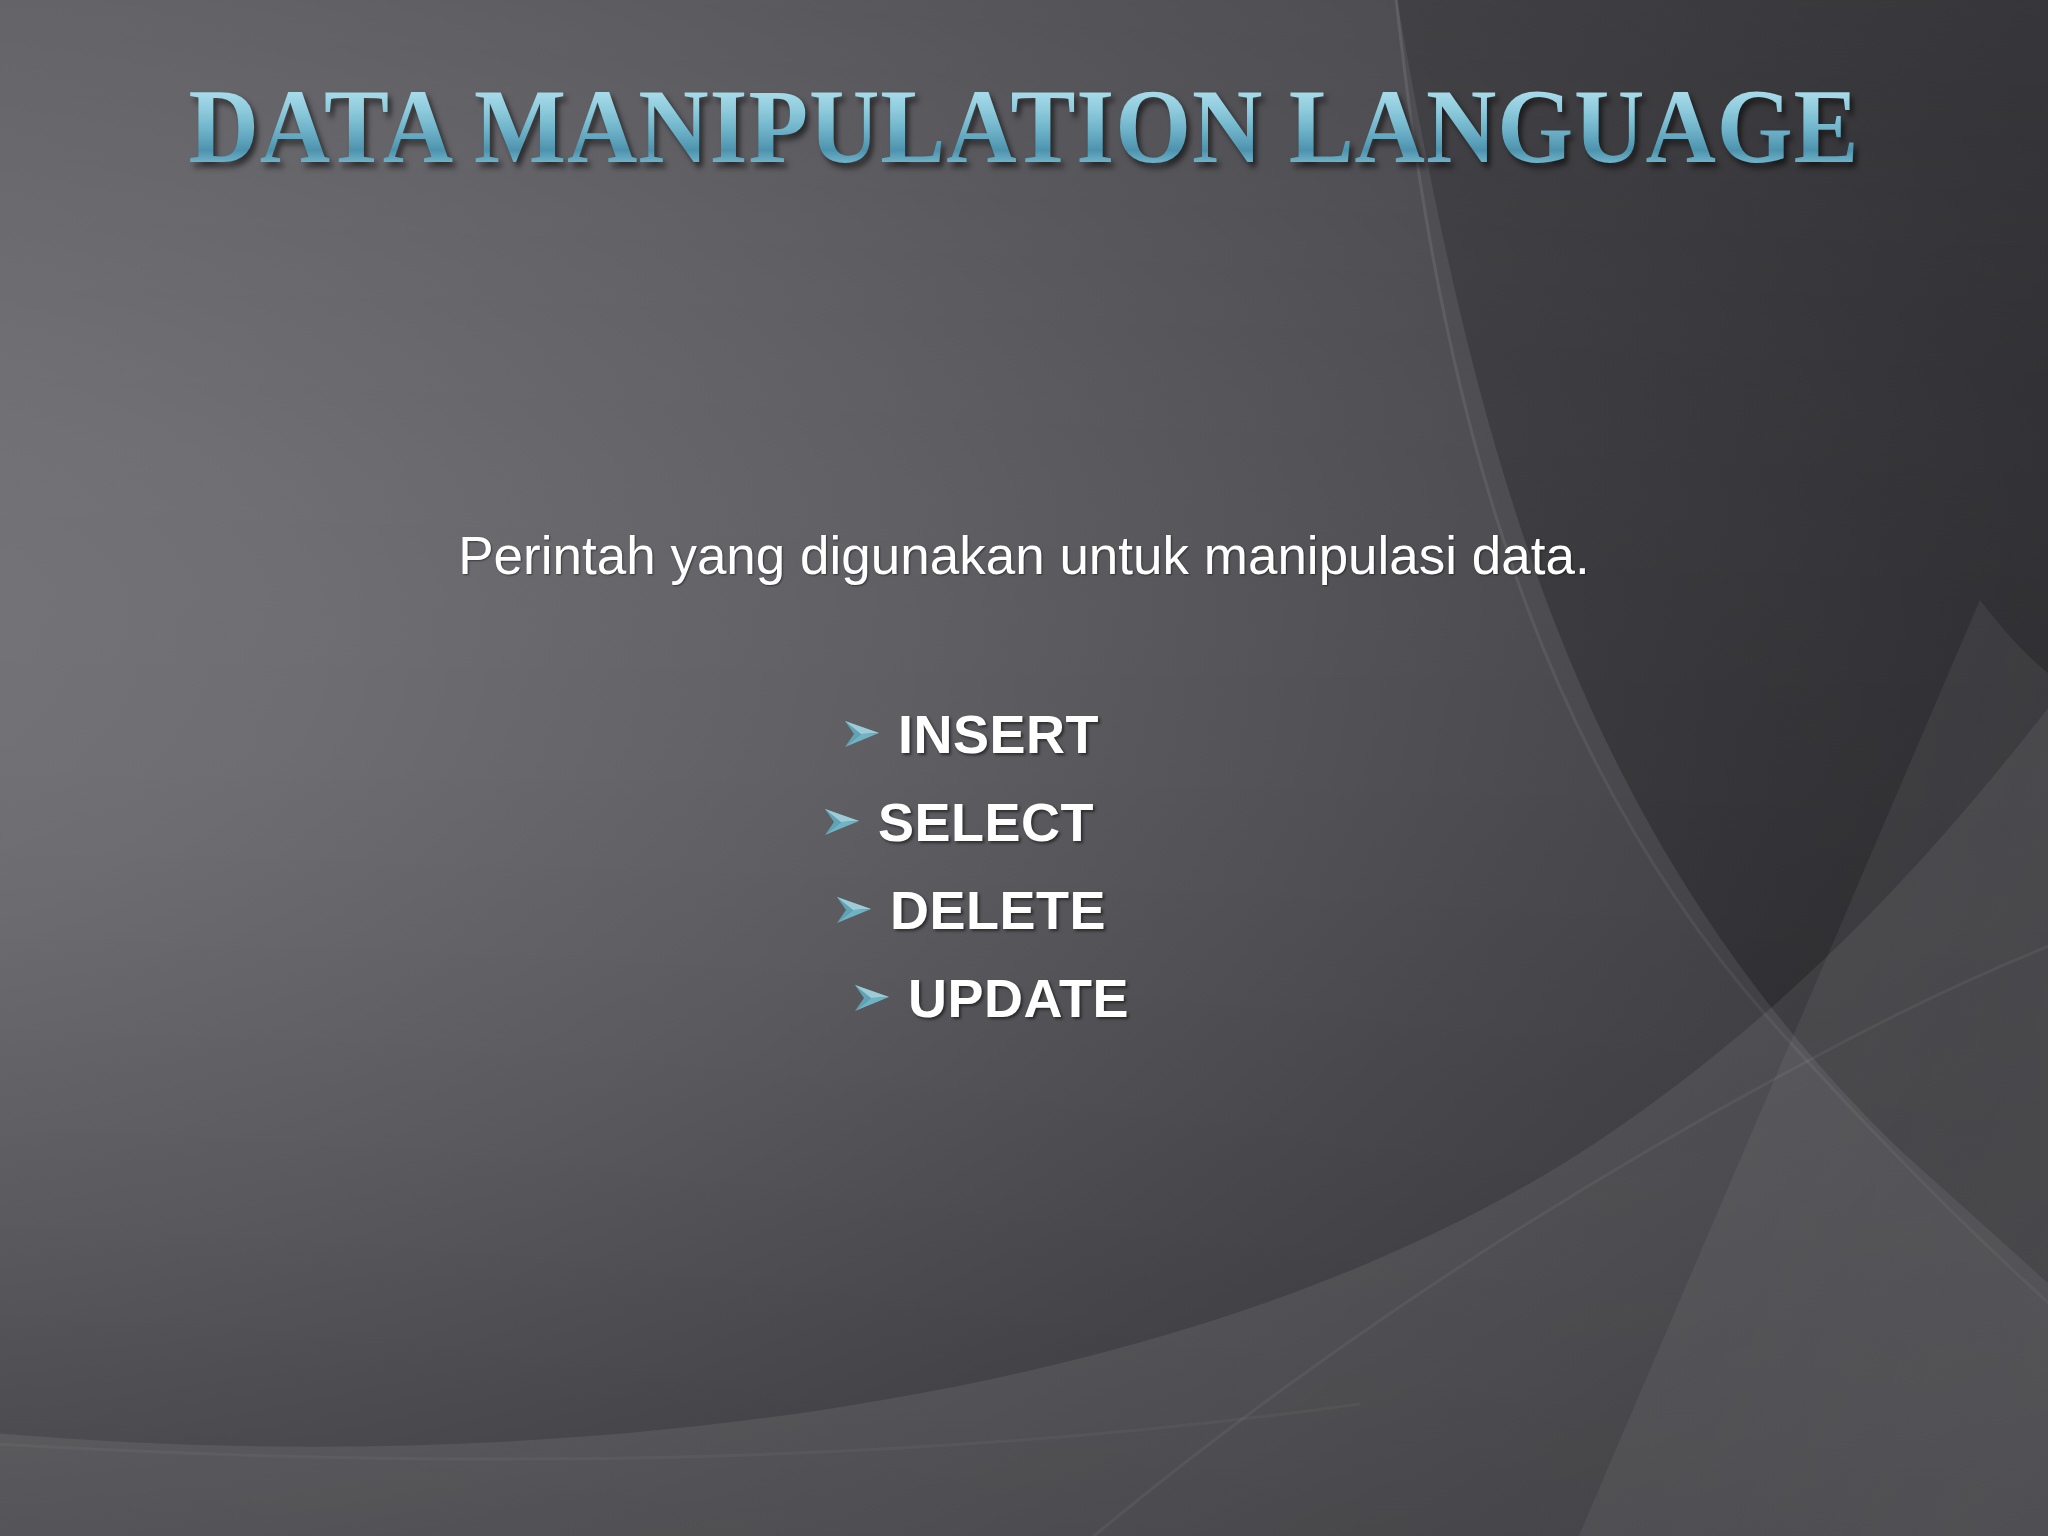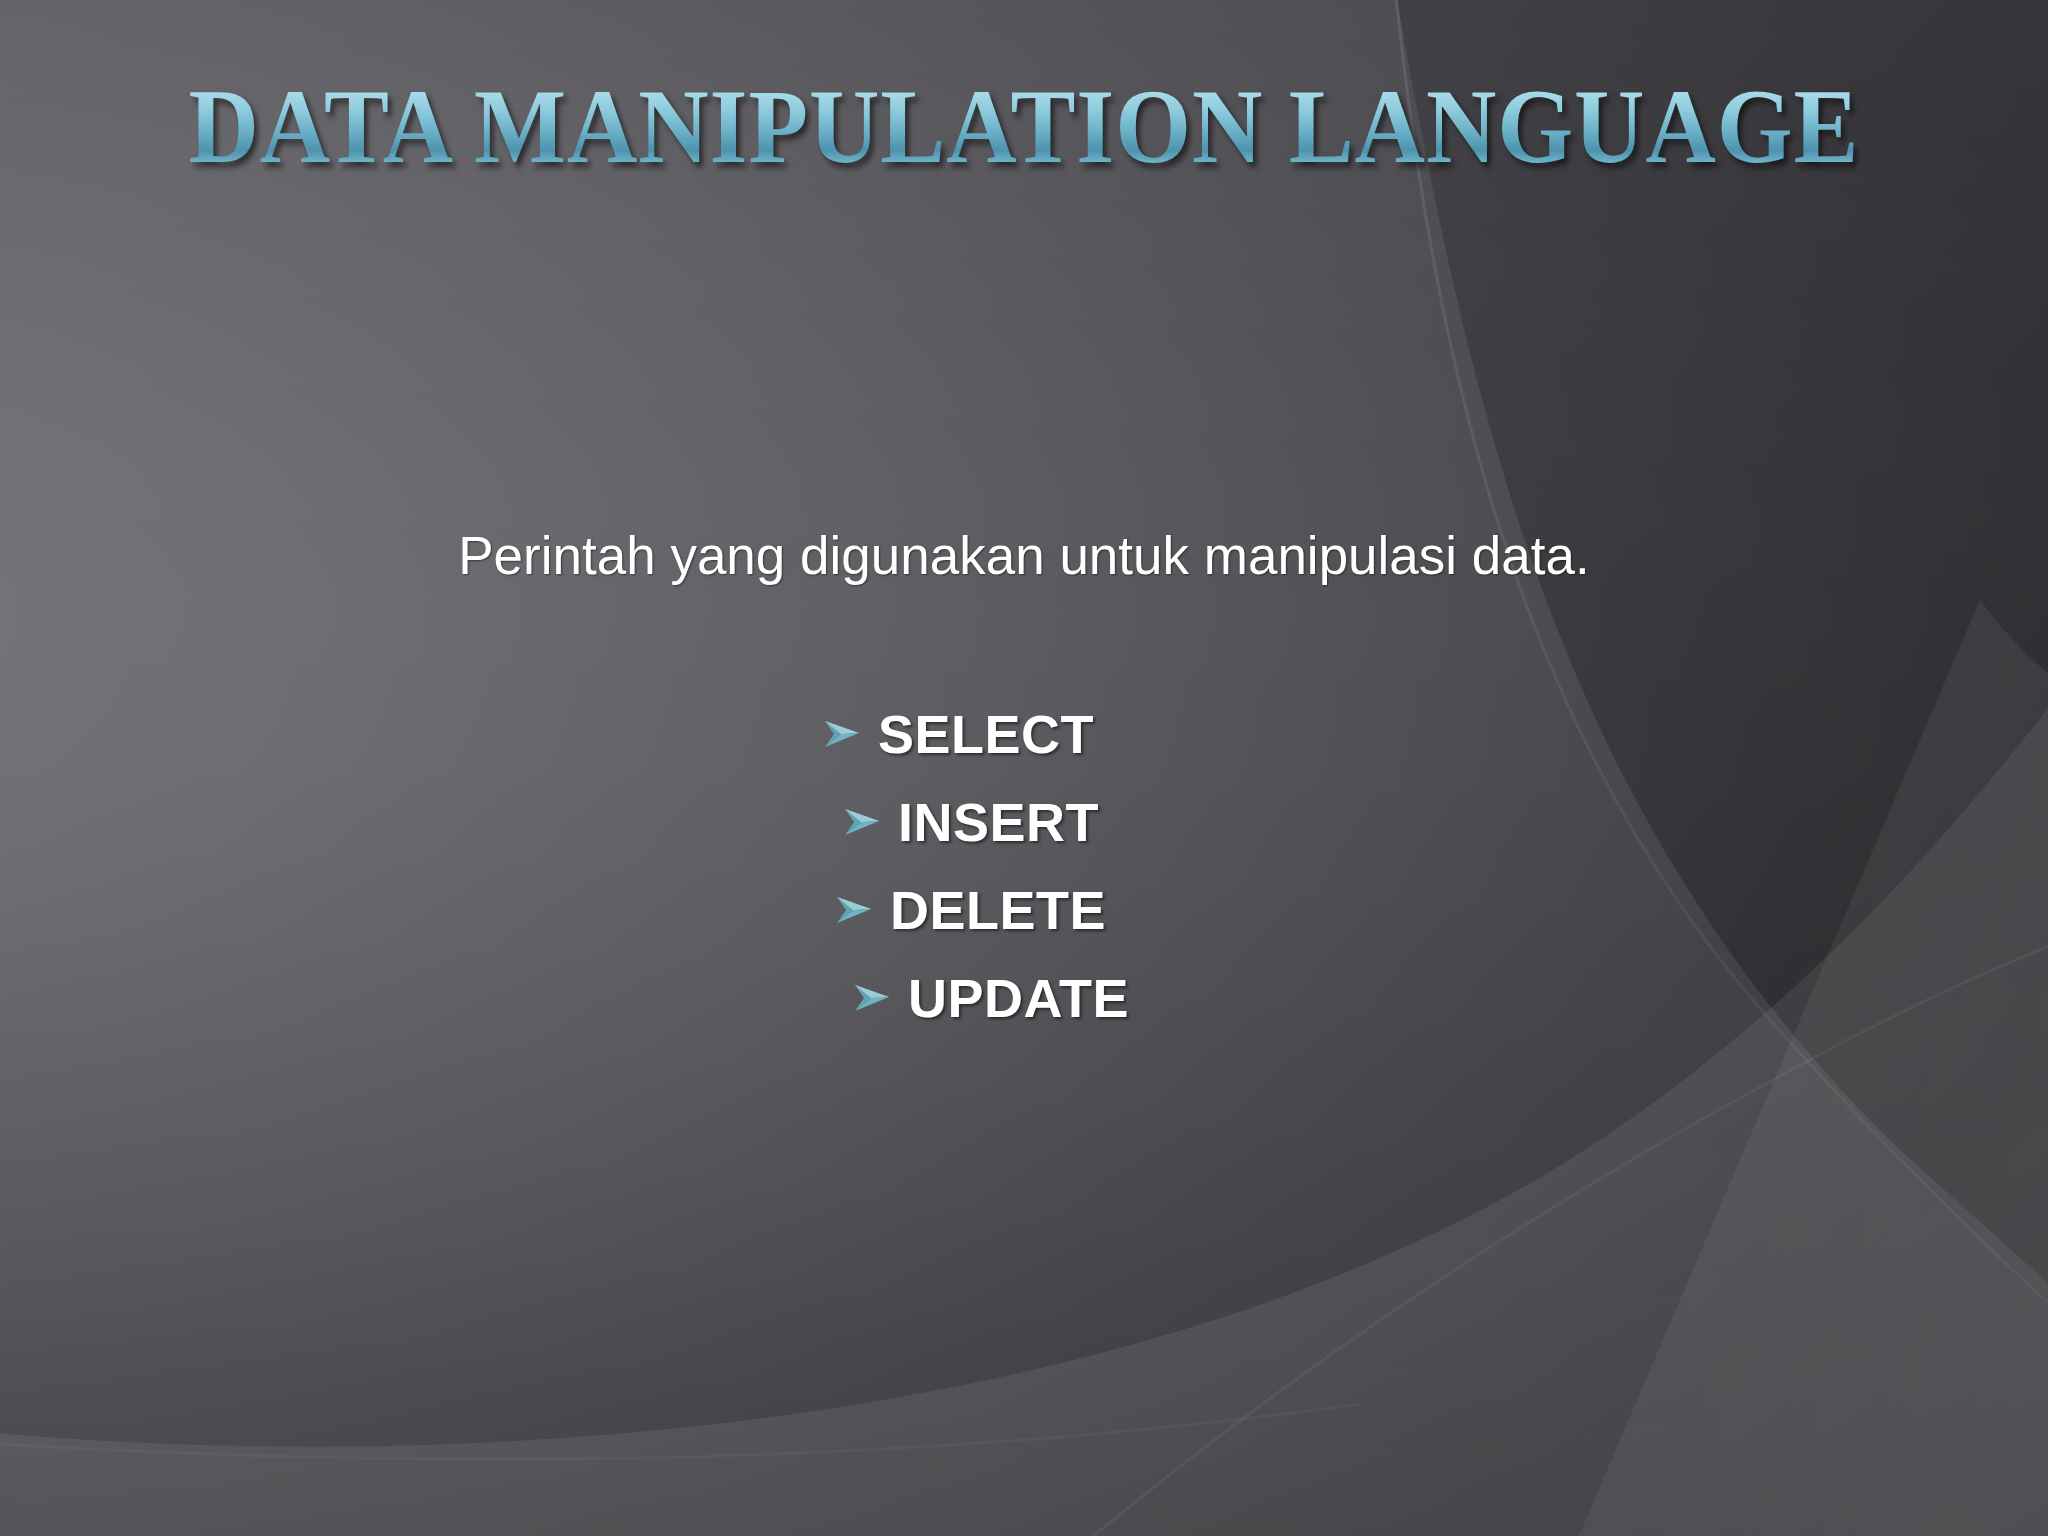--- a/index.html
+++ b/index.html
@@ -186,42 +186,42 @@
   <div id="title-block">
     <span class="title-wrap">
       <span class="title-line" id="title-line-1">DATA MANIPULATION LANGUAGE</span>
     </span>
   </div>
 
   <div id="body-text">Perintah yang digunakan untuk manipulasi data.</div>
 
   <ul id="bullet-list">
 
+    <li class="bullet-row" style="padding-left:840px;">
+      <span class="bullet-icon">
+        <svg width="42" height="42" viewBox="0 0 42 42" xmlns="http://www.w3.org/2000/svg">
+          <polygon points="4,8 38,20 20,21 4,34 13,21" fill="#5fa3b4"></polygon>
+          <polygon points="4,8 38,20 20,21" fill="#9ecbd6"></polygon>
+          <polygon points="20,21 38,20 4,34" fill="#6fb4c5"></polygon>
+        </svg>
+      </span>
+      <span class="bullet-label">INSERT</span>
+    </li>
+
     <li class="bullet-row" style="padding-left:820px;">
       <span class="bullet-icon">
         <svg width="42" height="42" viewBox="0 0 42 42" xmlns="http://www.w3.org/2000/svg">
           <polygon points="4,8 38,20 20,21 4,34 13,21" fill="#5fa3b4"></polygon>
           <polygon points="4,8 38,20 20,21" fill="#9ecbd6"></polygon>
           <polygon points="20,21 38,20 4,34" fill="#6fb4c5"></polygon>
         </svg>
       </span>
       <span class="bullet-label">SELECT</span>
     </li>
 
-    <li class="bullet-row" style="padding-left:840px;">
-      <span class="bullet-icon">
-        <svg width="42" height="42" viewBox="0 0 42 42" xmlns="http://www.w3.org/2000/svg">
-          <polygon points="4,8 38,20 20,21 4,34 13,21" fill="#5fa3b4"></polygon>
-          <polygon points="4,8 38,20 20,21" fill="#9ecbd6"></polygon>
-          <polygon points="20,21 38,20 4,34" fill="#6fb4c5"></polygon>
-        </svg>
-      </span>
-      <span class="bullet-label">INSERT</span>
-    </li>
-
     <li class="bullet-row" style="padding-left:832px;text-align:center;">
       <span class="bullet-icon">
         <svg width="42" height="42" viewBox="0 0 42 42" xmlns="http://www.w3.org/2000/svg">
           <polygon points="4,8 38,20 20,21 4,34 13,21" fill="#5fa3b4"></polygon>
           <polygon points="4,8 38,20 20,21" fill="#9ecbd6"></polygon>
           <polygon points="20,21 38,20 4,34" fill="#6fb4c5"></polygon>
         </svg>
       </span>
       <span class="bullet-label">DELETE</span>
     </li>

